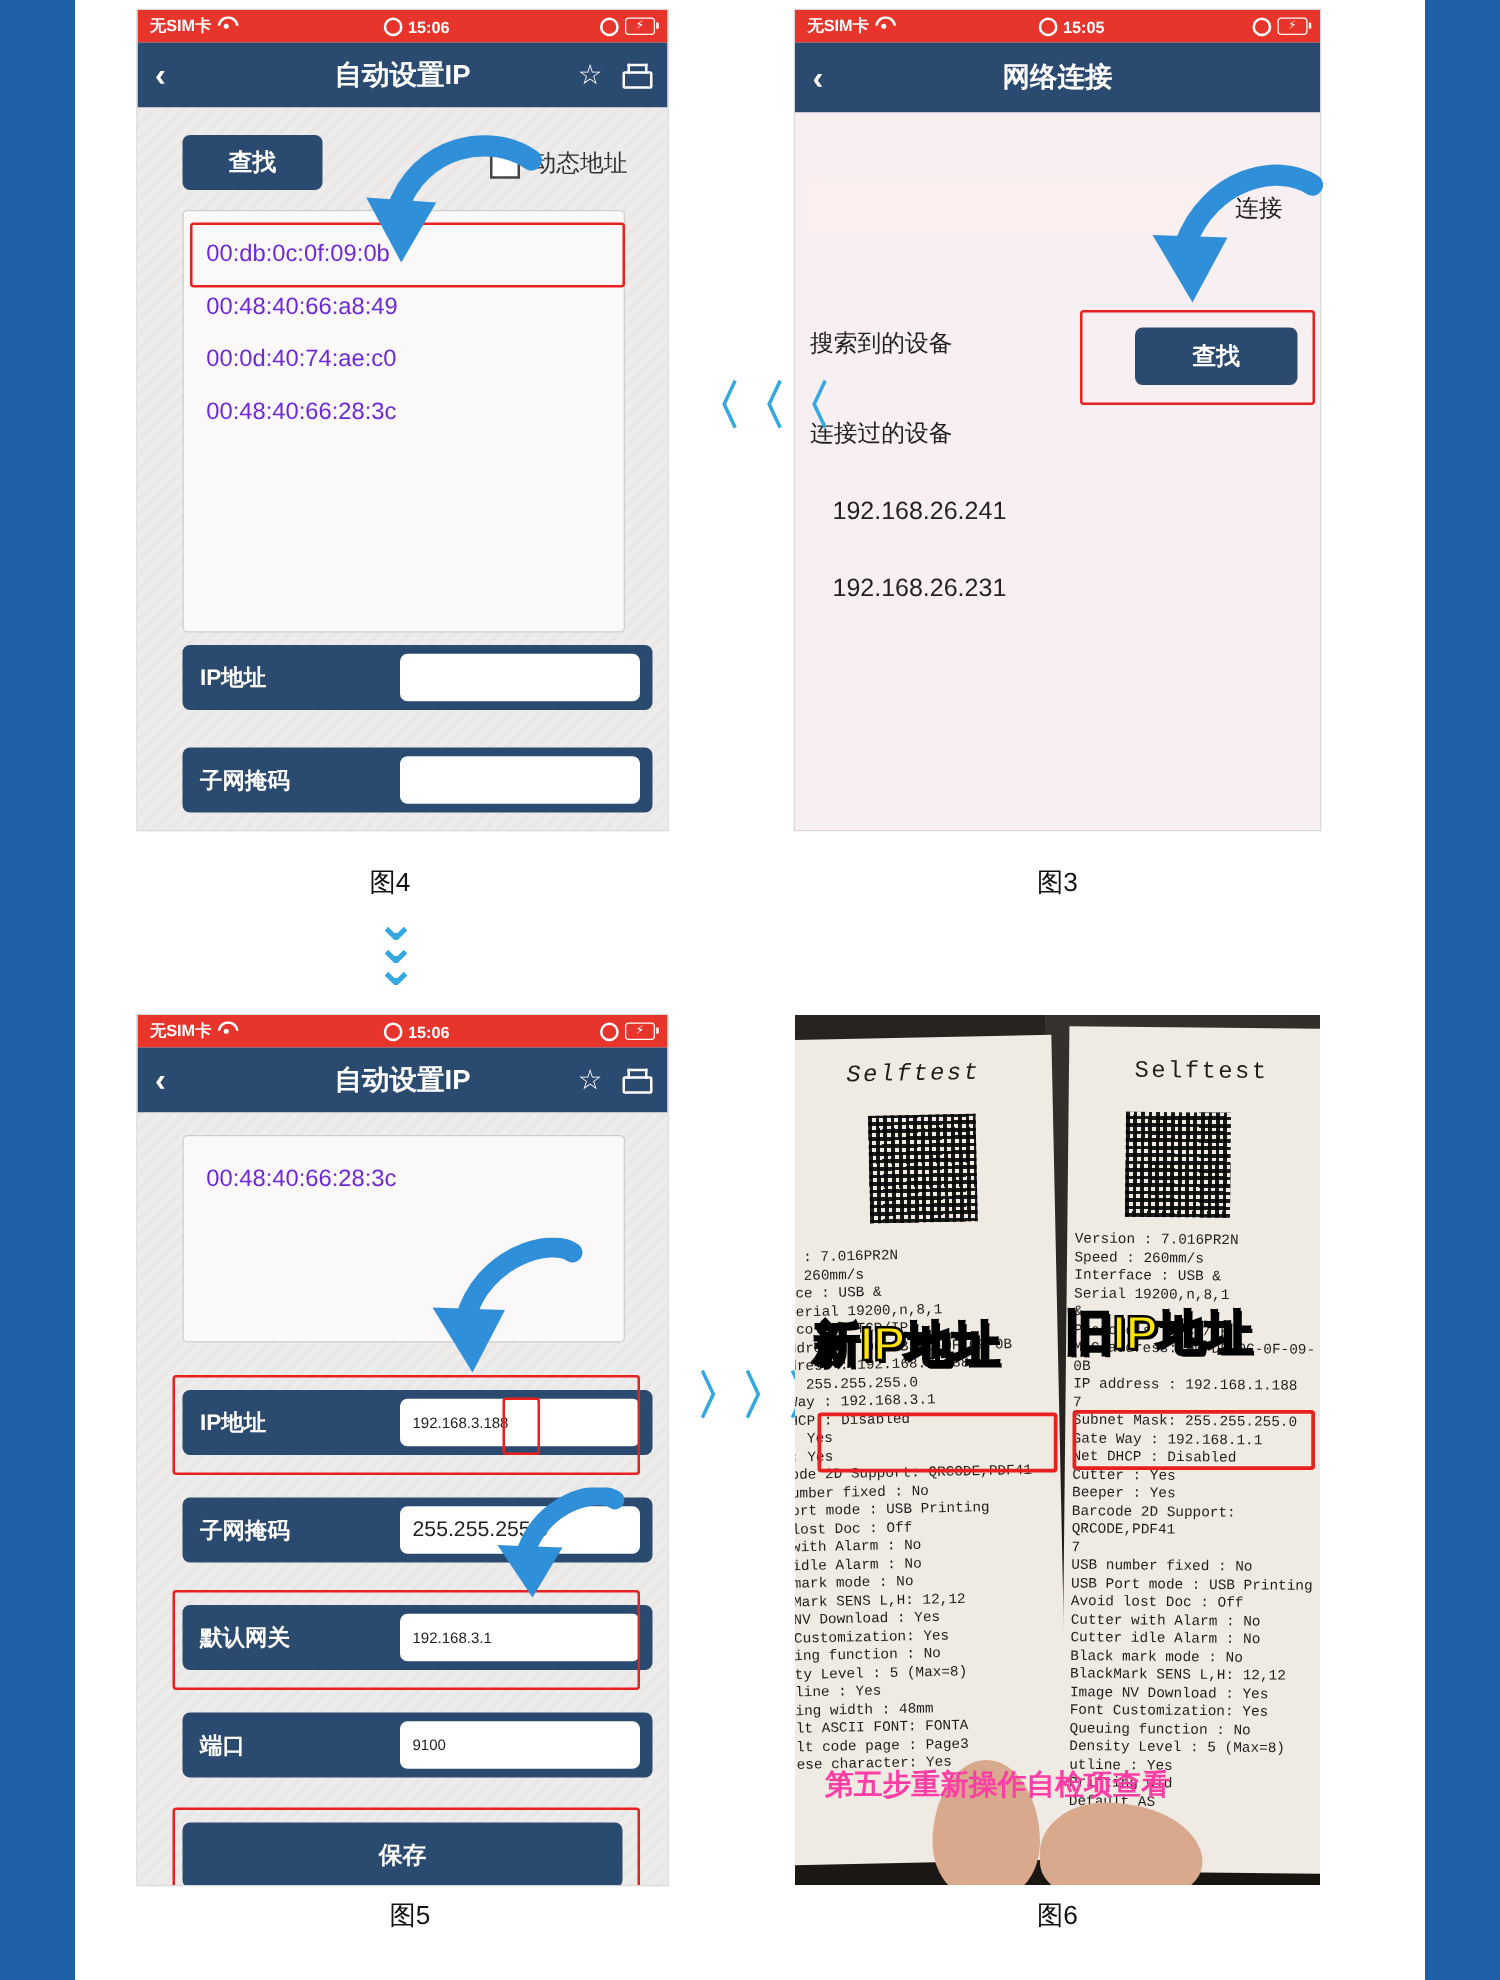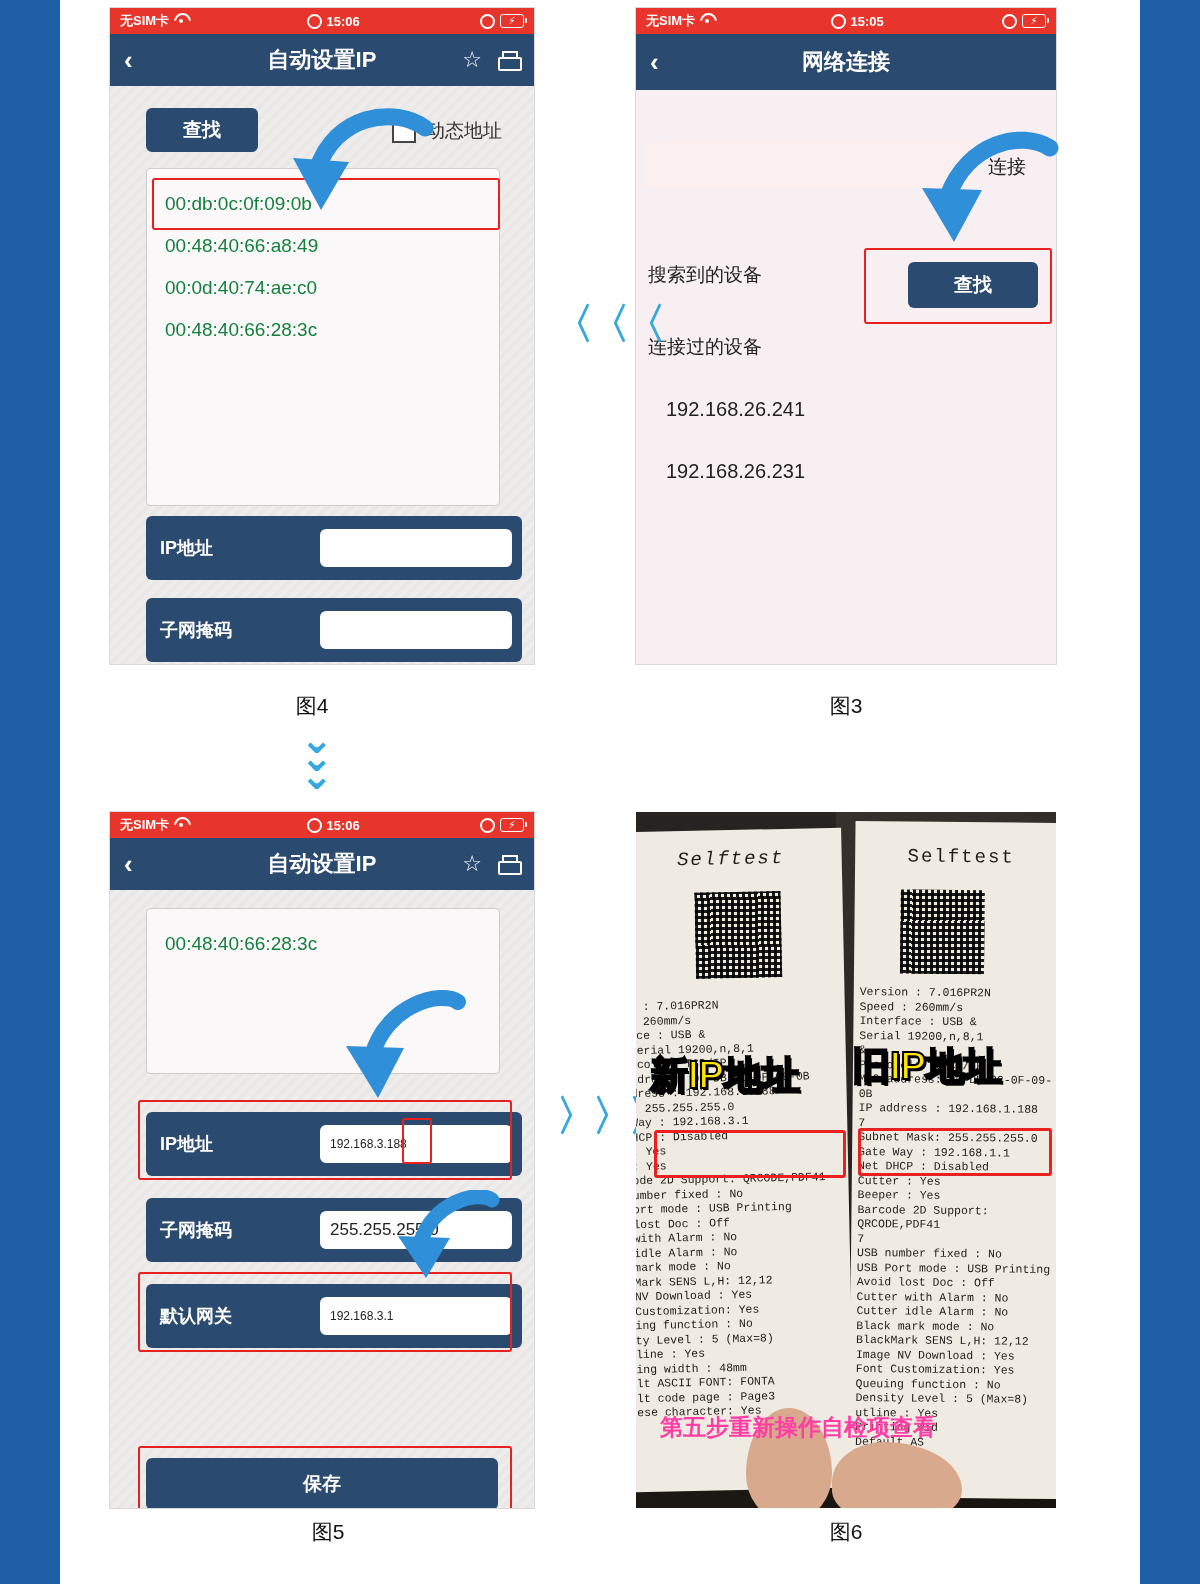--- a/index.html
+++ b/index.html
@@ -90,23 +90,23 @@
     background:#2b4a6f;color:#fff;border-radius:6px;
     display:flex;align-items:center;justify-content:center;
     font-size:19px;font-weight:bold;
   }
   .chk-row{display:flex;align-items:center;gap:10px;font-size:19px;color:#333;}
   .chkbox{width:20px;height:20px;border:2px solid #444;background:#fff;}
   .maclist{
     background:#faf8f8;border:1px solid #cfcccc;border-radius:4px;
     padding:14px 0 0 0;
   }
-  .macitem{font-size:19px;color:#15803d;padding:10px 0 10px 18px;}
+  .macitem{font-size:19px;color:#6d28d9;padding:10px 0 10px 18px;}
   .field-row{
-    background:#2b4a6f;border-radius:6px;height:64px;
+    background:#2b4a6f;border-radius:6px;height:52px;
     display:flex;align-items:center;padding:0 10px 0 14px;color:#fff;font-size:18px;font-weight:bold;
   }
   .field-input{
     margin-left:auto;background:#fff;border-radius:6px;height:38px;width:172px;
     display:flex;align-items:center;padding:0 10px;color:#222;font-size:12px;font-weight:normal;
   }
   .redbox{position:absolute;border:2.5px solid #e8201f;border-radius:3px;pointer-events:none;}
 
   
   .body3{background:#f7eff1;height:100%;position:relative;}
@@ -308,20 +308,24 @@
         <span>子网掩码</span>
         <span class="field-input" style="font-size:17px;">255.255.255.0</span>
       </div>
 
       <div class="field-row" style="position:absolute;left:36px;top:394px;width:352px;">
         <span>默认网关</span>
         <span class="field-input">192.168.3.1</span>
       </div>
       <div class="redbox" style="left:28px;top:382px;width:370px;height:76px;"></div>
 
+      <div class="field-row" style="position:absolute;left:36px;top:480px;width:352px;">
+        <span>端口</span>
+        <span class="field-input">9100</span>
+      </div>
 
       <div class="btn-find" style="position:absolute;left:36px;top:568px;width:352px;height:52px;">保存</div>
       <div class="redbox" style="left:28px;top:556px;width:370px;height:76px;"></div>
     </div>
   </div>
   <svg class="bluearrow" style="left:338px;top:990px;" width="130" height="120" viewBox="0 0 130 120">
     <path d="M120,12 C104,0 48,14 34,66" stroke="#2f8fd8" stroke-width="16" fill="none" stroke-linecap="round"></path>
     <path d="M40,108 L8,56 L66,58 Z" fill="#2f8fd8"></path>
   </svg>
   <svg class="bluearrow" style="left:392px;top:1190px;" width="110" height="100" viewBox="0 0 110 100">

